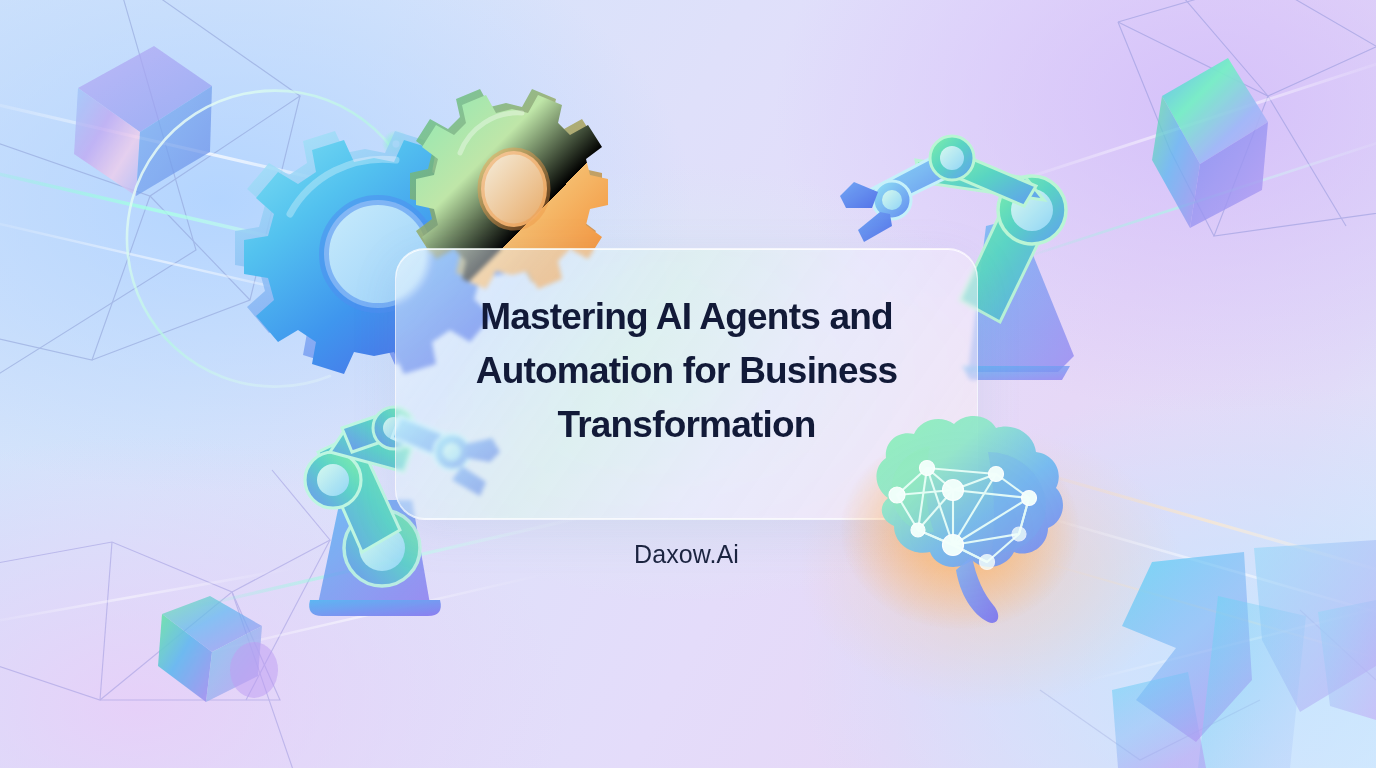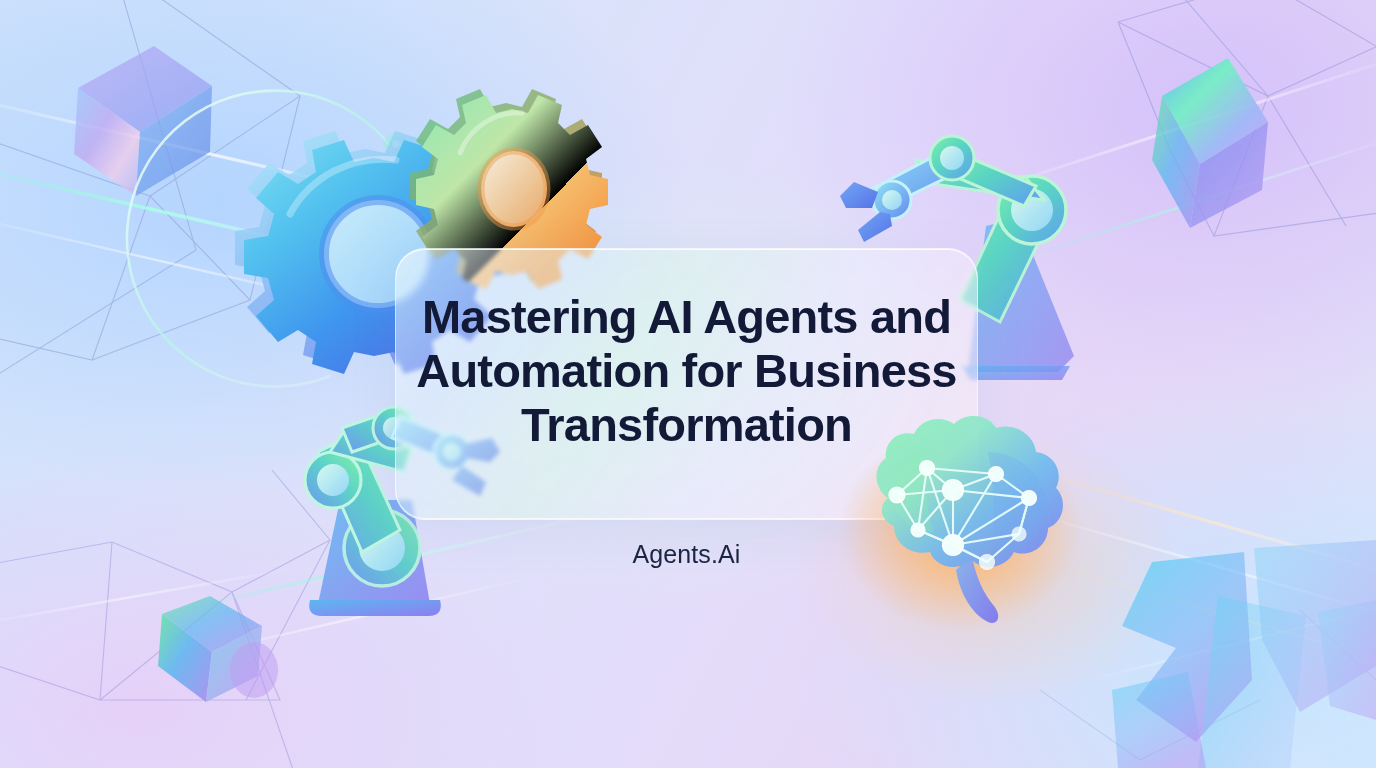--- a/index.html
+++ b/index.html
@@ -81,21 +81,21 @@
     box-sizing: border-box;
   }
 
   #title-block {
     position: absolute;
     left: 395px;
     top: 290px;
     width: 583px;
     text-align: center;
     color: #121a38;
-    font-size: 47px;
+    font-size: 37px;
     line-height: 54px;
     font-weight: 700;
     letter-spacing: -0.8px;
     white-space: pre-line;
   }
 
   #brand-label {
     position: absolute;
     left: 395px;
     top: 538px;
@@ -534,15 +534,15 @@
       <circle cx="1029" cy="498" r="7.5"></circle>
       <circle cx="1019" cy="534" r="7" opacity="0.8"></circle>
       <circle cx="987" cy="562" r="7.5" opacity="0.85"></circle>
     </g>
   </svg>
 
   <div id="title-block">Mastering AI Agents and
 Automation for Business
 Transformation</div>
 
-  <div id="brand-label">Agents.Ai</div>
+  <div id="brand-label">Daxow.Ai</div>
 
 </div>
 
 </body></html>

